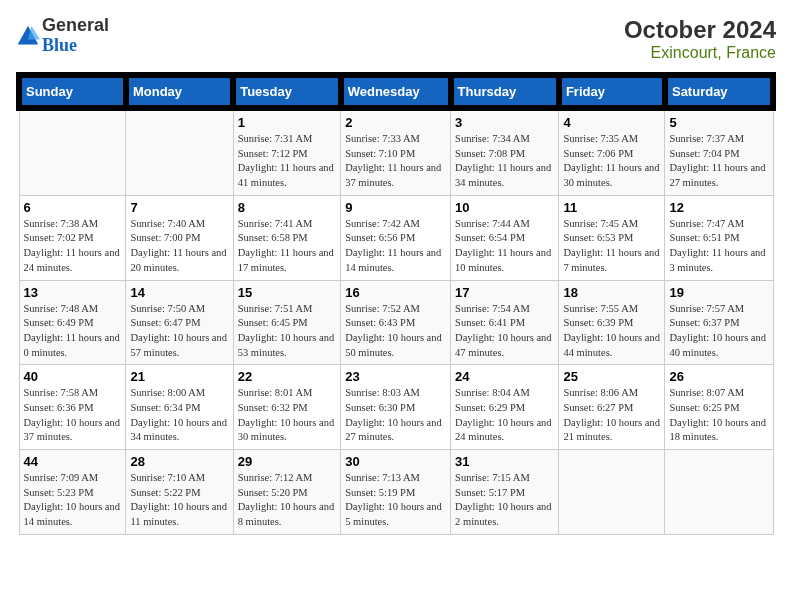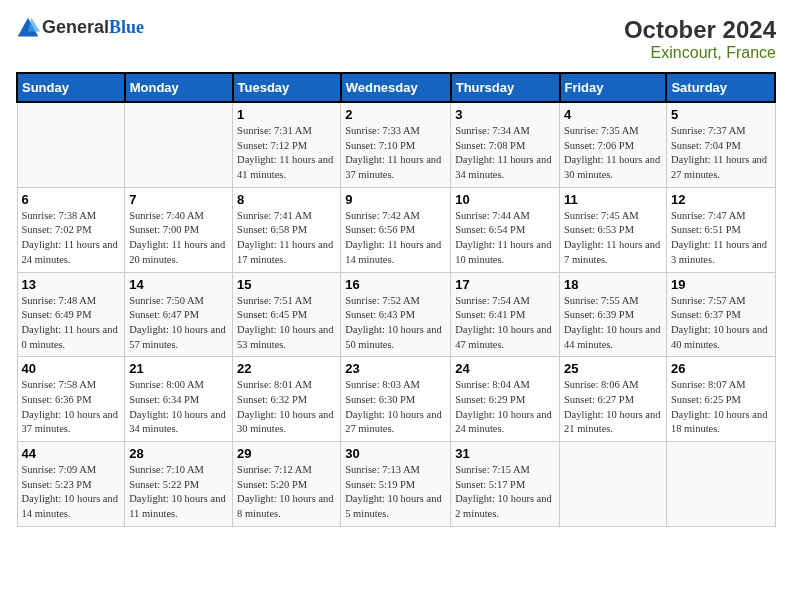--- a/index.html
+++ b/index.html
@@ -15,21 +15,21 @@
       justify-content: space-between;
       align-items: flex-start;
       margin-bottom: 10px;
     }
     .logo {
       display: flex;
       align-items: center;
     }
     .logo-text {
       display: flex;
-      flex-direction: row;
+      flex-direction: column;
       line-height: 1.1;
     }
     .logo-general {
       font-size: 18px;
       font-weight: bold;
       color: #333;
     }
     .logo-blue {
       font-size: 18px;
       font-weight: bold;
@@ -58,21 +58,21 @@
       border-collapse: collapse;
       font-size: 11px;
     }
     thead tr th {
       background-color: #1565c0;
       color: #fff;
       padding: 6px 4px;
       text-align: left;
       font-size: 13px;
       font-weight: bold;
-      border: 2px solid #000000;
+      border: 6px solid #000000;
     }
     tbody tr td {
       vertical-align: top;
       padding: 4px 4px;
       border: 1px solid #ccc;
       height: 80px;
       width: 113px;
       background: #fff;
     }
     tbody tr:nth-child(odd) td {

